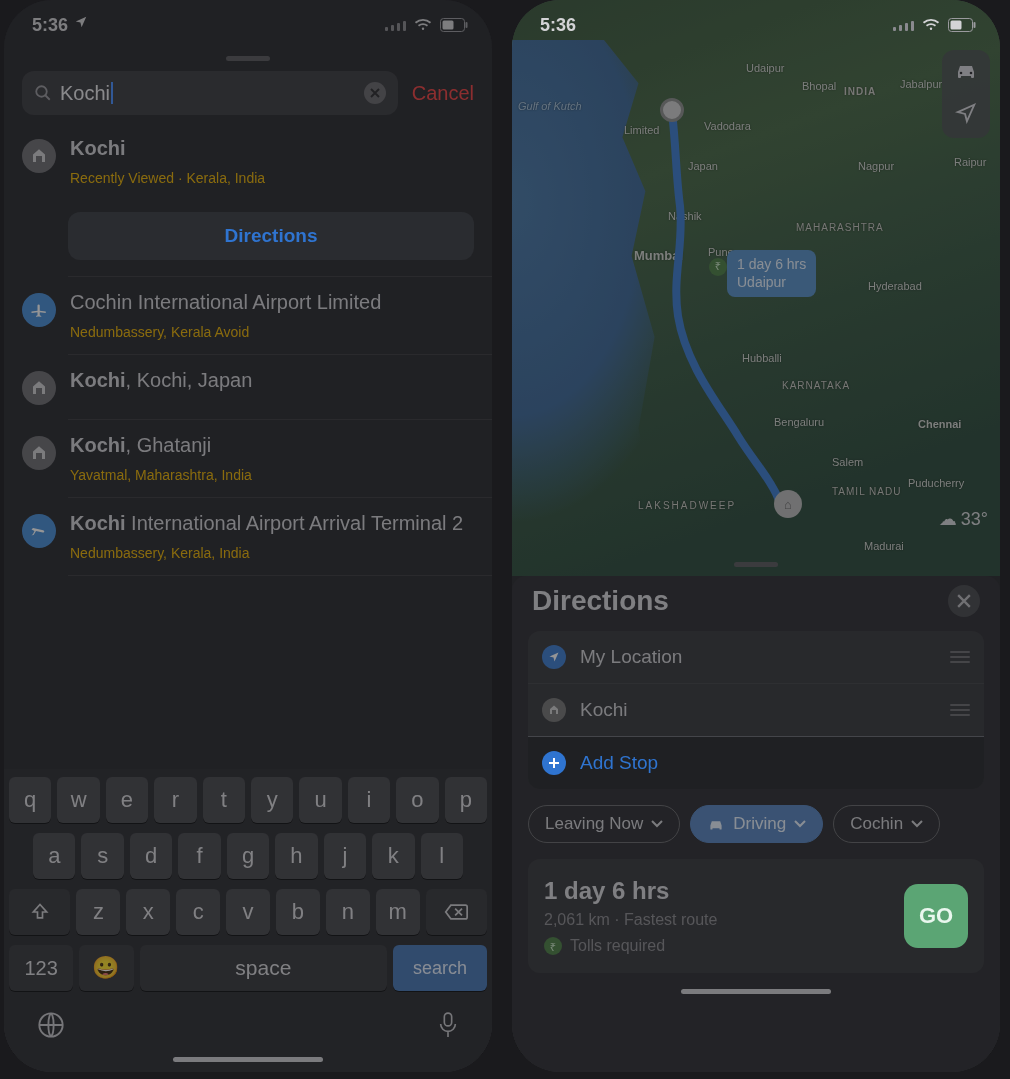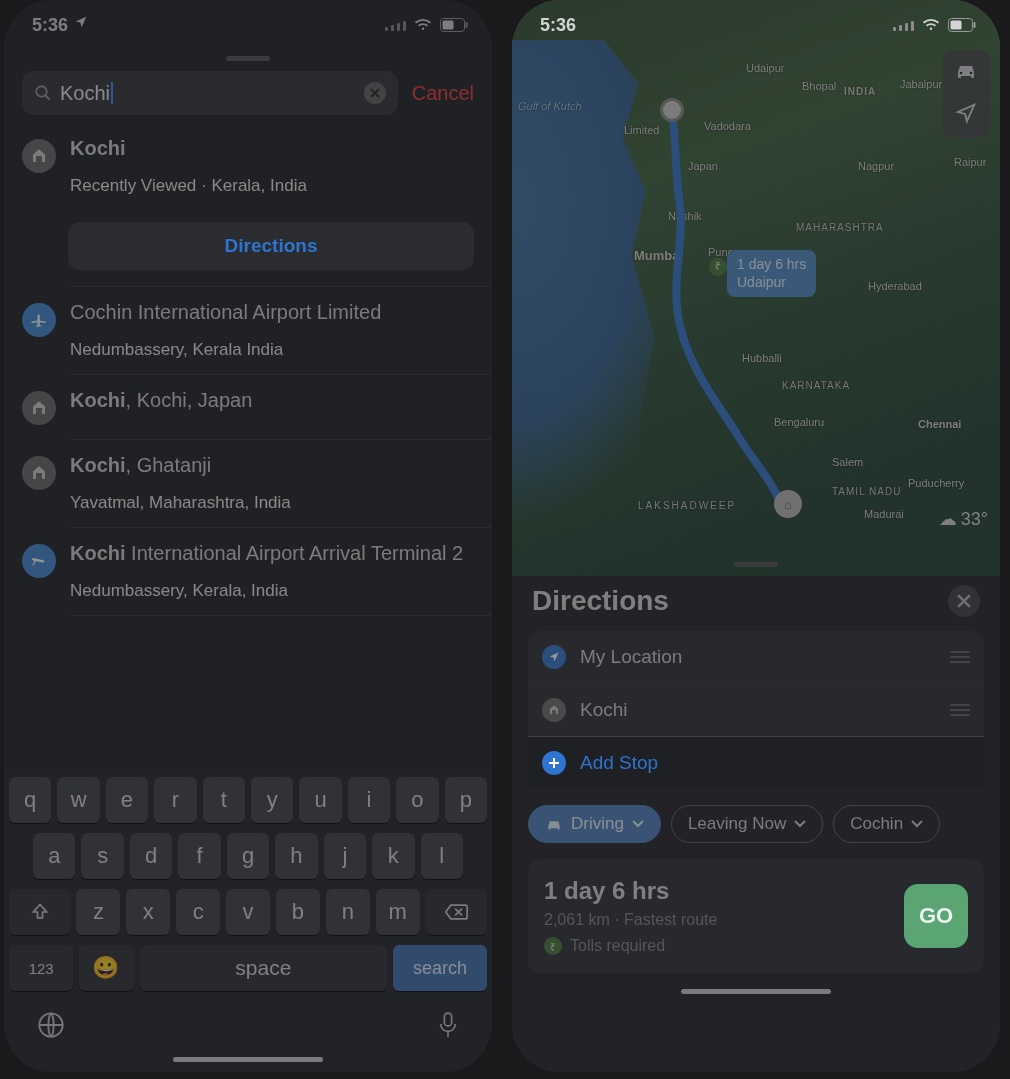--- a/index.html
+++ b/index.html
@@ -67,21 +67,21 @@
   .result-icon{
     width:34px;height:34px;border-radius:50%;
     display:flex;align-items:center;justify-content:center;
     flex:none;margin-top:2px;
   }
   .ic-gray{background:#6f6f73;color:#cfcfd2}
   .ic-blue{background:#4a8fd6;color:#fff}
   .result-body{flex:1}
   .result-title{color:#cfcfd3;font-size:20px}
   .result-title b{font-weight:700}
-  .result-sub{color:#e5e5e5;font-size:17px;margin-top:16px}
+  .result-sub{color:#eab308;font-size:14px;margin-top:10px}
   .directions-btn{
     margin:12px 18px 16px 64px;
     background:#2a2c30;border-radius:12px;height:48px;
     display:flex;align-items:center;justify-content:center;
     color:#2f74d0;font-size:19px;font-weight:600;
     position:relative;z-index:5;
   }
   
   .keyboard{
     position:absolute;bottom:0;left:0;right:0;
@@ -247,21 +247,21 @@
     <div class="divider"></div>
 
     <div class="result">
       <div class="result-icon ic-blue">
         <svg width="18" height="18" viewBox="0 0 24 24" fill="#fff">
             <path d="M21 14l-8-1V6a1.5 1.5 0 10-3 0v7l-8 1v2l8-1v4l-2 1v1l3.5-.5L15 21v-1l-2-1v-4l8 1z"></path>
           </svg>
       </div>
       <div class="result-body">
         <div class="result-title"><b></b><span>Cochin International Airport Limited</span></div>
-        <div class="result-sub">Nedumbassery, Kerala India</div>
+        <div class="result-sub">Nedumbassery, Kerala Avoid</div>
       </div>
     </div>
     <div class="divider"></div>
 
     <div class="result">
       <div class="result-icon ic-gray">
         <svg width="18" height="18" viewBox="0 0 24 24" fill="#cfcfd2">
             <path d="M4 20h4v-8h8v8h4V10L12 3 4 10z"></path>
           </svg>
       </div>
@@ -336,21 +336,21 @@
       <div class="key">n</div>
       <div class="key">m</div>
       <div class="key key-wide key-dark">
         <svg width="24" height="18" viewBox="0 0 28 20" fill="none" stroke="#d0d0d3" stroke-width="2">
             <path d="M8 2h17a2 2 0 012 2v12a2 2 0 01-2 2H8l-6-8 6-8z"></path>
             <path d="M13 6l8 8M21 6l-8 8"></path>
           </svg>
       </div>
     </div>
     <div class="krow">
-      <div class="key key-dark" style="flex:1.3;font-size:15px">123</div>
+      <div class="key key-dark" style="flex:1.3;font-size:20px">123</div>
       <div class="key key-dark" style="flex:1.1">😀</div>
       <div class="key key-dark key-space" style="font-size:21px">space</div>
       <div class="key key-search">search</div>
     </div>
     <div class="kb-bottom">
       <span>
         <svg width="28" height="28" viewBox="0 0 24 24" fill="none" stroke="#c7c7cb" stroke-width="1.6">
             <circle cx="12" cy="12" r="10"></circle>
             <path d="M2 12h20M12 2c3 3 3 17 0 20M12 2c-3 3-3 17 0 20"></path>
           </svg>
@@ -416,21 +416,21 @@
     <span class="map-label" style="top:246px;left:196px">Pune</span>
     <span class="map-label" style="top:280px;left:356px">Hyderabad</span>
     <span class="map-label" style="top:352px;left:230px">Hubballi</span>
     <span class="map-label map-region" style="top:380px;left:270px">KARNATAKA</span>
     <span class="map-label" style="top:416px;left:262px">Bengaluru</span>
     <span class="map-label" style="top:418px;left:406px;font-weight:700">Chennai</span>
     <span class="map-label" style="top:456px;left:320px">Salem</span>
     <span class="map-label" style="top:477px;left:396px">Puducherry</span>
     <span class="map-label map-region" style="top:486px;left:320px">TAMIL NADU</span>
     <span class="map-label map-region" style="top:500px;left:126px;letter-spacing:2px">LAKSHADWEEP</span>
-    <span class="map-label" style="top:508px;left:352px">Madurai</span>
+    <span class="map-label" style="top:540px;left:352px">Madurai</span>
     <span class="map-label" style="top:100px;left:6px;font-style:italic;color:#a7c2d8">Gulf of Kutch</span>
 
     <div class="route">
       <svg viewBox="0 0 200 440">
           <path d="M14 6 C18 40,18 70,22 100 C26 140,14 170,20 210 C28 260,62 300,80 330 C96 356,112 372,120 392" fill="none" stroke="#3f7ecf" stroke-width="8" stroke-linecap="round"></path>
         </svg>
     </div>
     <div class="start-pin"></div>
     <div class="end-pin">⌂</div>
 
@@ -503,32 +503,32 @@
         <span class="stop-icon">
           <svg width="12" height="12" viewBox="0 0 12 12" stroke="#fff" stroke-width="2">
               <path d="M6 1v10M1 6h10"></path>
             </svg>
         </span>
         <span>Add Stop</span>
       </div>
     </div>
 
     <div class="pill-row">
+      <div class="pill">
+        <span>Leaving Now</span>
+        <svg width="12" height="8" viewBox="0 0 12 8" fill="none" stroke="#cfcfd3" stroke-width="2">
+            <path d="M1 1l5 5 5-5"></path>
+          </svg>
+      </div>
       <div class="pill pill-active">
         <svg width="18" height="14" viewBox="0 0 24 20" fill="#e8f1fb">
             <path d="M4 12l2-6h12l2 6v5a1 1 0 01-1 1h-1a1 1 0 01-1-1v-1H7v1a1 1 0 01-1 1H5a1 1 0 01-1-1v-5z"></path>
           </svg>
         <span>Driving</span>
         <svg width="12" height="8" viewBox="0 0 12 8" fill="none" stroke="#e8f1fb" stroke-width="2">
-            <path d="M1 1l5 5 5-5"></path>
-          </svg>
-      </div>
-      <div class="pill">
-        <span>Leaving Now</span>
-        <svg width="12" height="8" viewBox="0 0 12 8" fill="none" stroke="#cfcfd3" stroke-width="2">
             <path d="M1 1l5 5 5-5"></path>
           </svg>
       </div>
       <div class="pill">
         <span>Cochin</span>
         <svg width="12" height="8" viewBox="0 0 12 8" fill="none" stroke="#cfcfd3" stroke-width="2">
             <path d="M1 1l5 5 5-5"></path>
           </svg>
       </div>
     </div>

